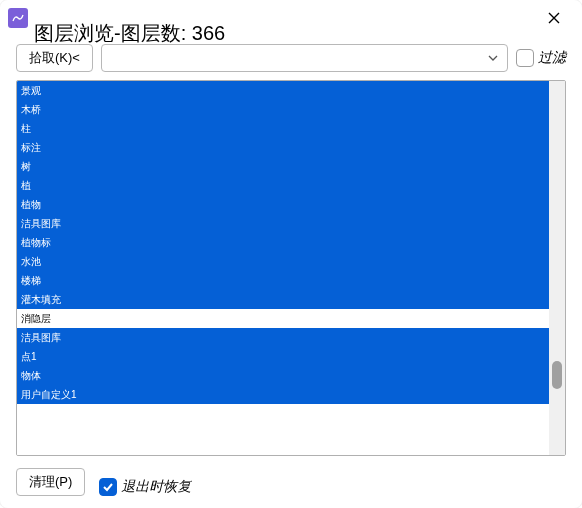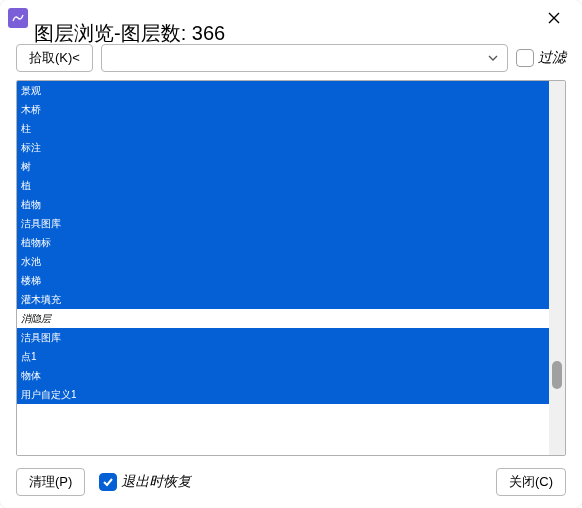--- a/index.html
+++ b/index.html
@@ -122,36 +122,36 @@
     }
     .list-item {
       height: 19px;
       line-height: 19px;
       padding: 0 4px;
       font-size: 10px;
       cursor: pointer;
       white-space: nowrap;
     }
     .list-item.selected { background: #0560d6; color: #fff; }
-    .list-item:not(.selected) { background: #fff; color: #000; font-style: italic; }
+    .list-item:not(.selected) { background: #fff; color: #000; }
     .scrollbar {
       width: 16px;
       background: #f0f0f0;
       position: relative;
     }
     .scroll-thumb {
       position: absolute;
       left: 3px;
       right: 3px;
       background: #a0a0a0;
       border-radius: 5px;
     }
     .bottom-row {
       display: flex;
-      align-items: center;
+      align-items: flex-end;
       gap: 14px;
       padding-top: 4px;
     }
     .spacer { flex: 1; }
   </style>
 </head>
 <body>
 
 <div class="window">
 
@@ -213,16 +213,15 @@
       <button class="btn">清理(P)</button>
       <label class="check-row">
         <span class="checkbox checked">
           <svg viewBox="0 0 12 12">
               <path d="M2 6 L5 9 L10 3" stroke="#fff" stroke-width="2" fill="none"></path>
             </svg>
         </span>
         <span>退出时恢复</span>
       </label>
       <div class="spacer"></div>
-      <button class="btn">关闭(C)</button>
     </div>
   </div>
 </div>
 
 </body></html>

